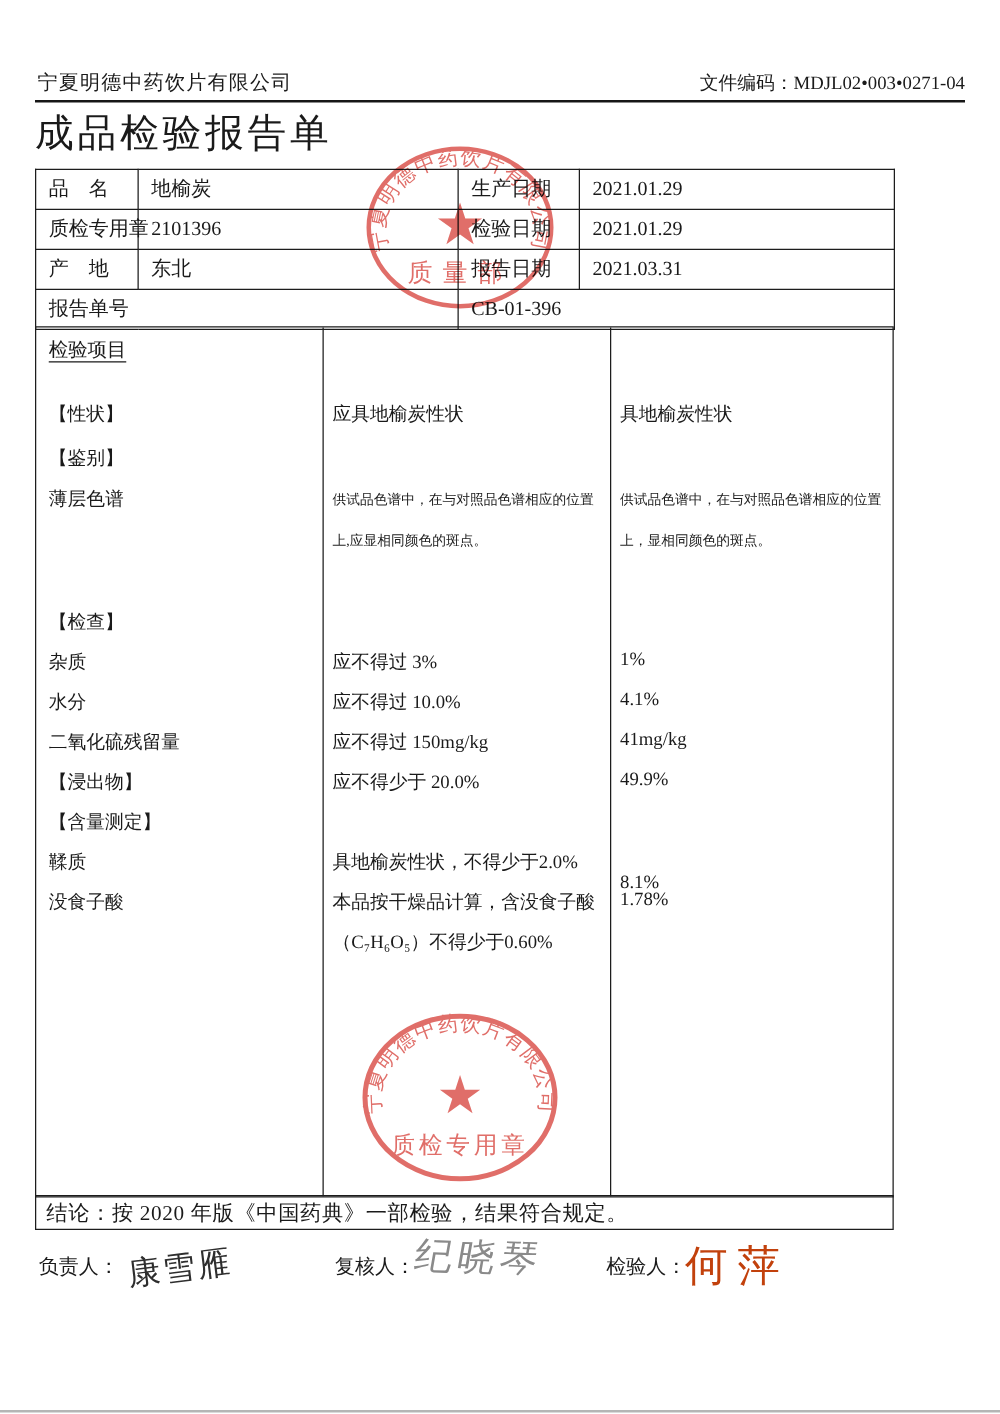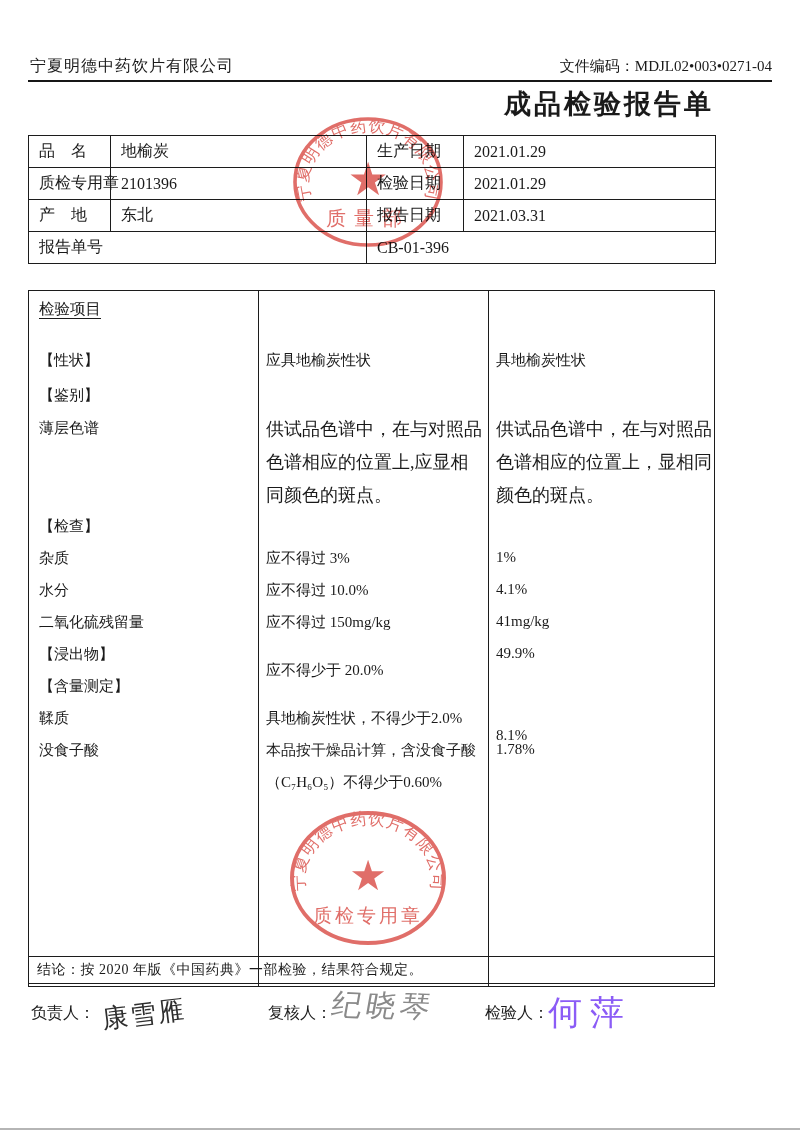--- a/index.html
+++ b/index.html
@@ -5,37 +5,37 @@
   * { margin:0; padding:0; box-sizing:border-box; }
   body { background:#ffffff; width:800px; height:1131px; position:relative; overflow:hidden;
          font-family:"Liberation Serif","DejaVu Serif",serif; color:#1a1a1a; }
   .abs { position:absolute; }
   .page { position:absolute; left:0; top:0; width:800px; height:872px; background:#fff; }
 
   
   .company { left:30px; top:56px; font-size:16px; letter-spacing:1px; }
   .doccode { right:28px; top:57px; font-size:15px; }
   .toprule { left:28px; top:80px; width:744px; height:2px; background:#161616; }
-  .title   { left:28px; top:86px; width:686px; text-align:right; font-size:27px; font-weight:bold; letter-spacing:3px; }
+  .title   { left:28px; top:86px; width:686px; text-align:left; font-size:31px; font-weight:normal; letter-spacing:3px; }
 
   
   table.info { position:absolute; left:28px; top:135px; width:687px; border-collapse:collapse; table-layout:fixed; }
   table.info td { border:1.6px solid #1c1c1c; height:32px; font-size:16px; padding:0 0 0 10px; vertical-align:middle; white-space:nowrap; }
 
   
-  .main { left:28px; top:261px; width:687px; height:697px; border:1.6px solid #1c1c1c;margin-top:29px; }
+  .main { left:28px; top:261px; width:687px; height:697px; border:1.6px solid #1c1c1c; }
   .vline { position:absolute; top:0; height:100%; width:0; border-left:1.5px solid #1c1c1c; }
   .line { position:absolute; font-size:15px; white-space:nowrap; }
-  .wrapblk { position:absolute; font-size:18px; line-height:33px; white-space:normal; }
+  .wrapblk { position:absolute; font-size:11px; line-height:33px; white-space:normal; }
   .hd { text-decoration:underline; text-underline-offset:4px; font-size:15.5px; }
   .c1 { left:10px; } .c2 { left:237px; } .c3 { left:467px; }
   .ctr { text-align:center; }
 
   
-  .conc { left:28px; top:956px; width:687px; height:28px; border:1.6px solid #1c1c1c; font-size:14px;
+  .conc { left:28px; top:956px; width:687px; height:28px; border:1.6px solid #1c1c1c; font-size:17px;
           display:flex; align-items:center; padding-left:8px; letter-spacing:.5px; }
   .siglabel { font-size:16px; top:1003px; }
   .sig { font-family:"DejaVu Sans",sans-serif; }
 
   
   .stamp { position:absolute; mix-blend-mode:multiply; opacity:.88; }
 </style>
 </head>
 <body>
 
@@ -103,21 +103,21 @@
 
     <div class="line c1" style="top:290px">水分</div>
     <div class="line c2" style="top:290px">应不得过 10.0%</div>
     <div class="line c3" style="top:290px">4.1%</div>
 
     <div class="line c1" style="top:322px">二氧化硫残留量</div>
     <div class="line c2" style="top:322px">应不得过 150mg/kg</div>
     <div class="line c3" style="top:322px">41mg/kg</div>
 
     <div class="line c1" style="top:354px">【浸出物】</div>
-    <div class="line c2" style="top:370px">应不得少于 20.0%</div>
+    <div class="line c2" style="top:354px">应不得少于 20.0%</div>
     <div class="line c3" style="top:354px">49.9%</div>
 
     <div class="line c1" style="top:386px">【含量测定】</div>
 
     <div class="line c1" style="top:418px">鞣质</div>
     <div class="line c2" style="top:418px">具地榆炭性状，不得少于2.0%</div>
     <div class="line c3" style="top:436px">8.1%</div>
 
     <div class="line c1" style="top:450px">没食子酸</div>
     <div class="line c2" style="top:450px">本品按干燥品计算，含没食子酸</div>
@@ -129,21 +129,21 @@
   <div class="abs conc">
       <span>结论：按 2020 年版《中国药典》一部检验，结果符合规定。</span>
     </div>
 
   <div class="abs siglabel" style="left:31px">负责人：</div>
   <div class="abs siglabel" style="left:268px">复核人：</div>
   <div class="abs siglabel" style="left:485px">检验人：</div>
 
   <div class="abs sig" style="left:102px; top:997px; font-size:26px; color:#2e2e2e; transform:rotate(-7deg); letter-spacing:2px">康雪雁</div>
   <div class="abs sig" style="left:332px; top:986px; font-size:30px; color:#8a8a8a; transform:rotate(2deg) skewX(-8deg); letter-spacing:4px">纪晓琴</div>
-  <div class="abs sig" style="left:548px; top:990px; font-size:34px; color:#8b5cf6; letter-spacing:8px">何萍</div>
+  <div class="abs sig" style="left:548px; top:990px; font-size:34px; color:#c2410c; letter-spacing:8px">何萍</div>
 
   <svg class="stamp" style="left:288px; top:110px" width="160" height="145" viewBox="-80 -72 160 145">
     <ellipse cx="0" cy="0" rx="73" ry="63" fill="none" stroke="#dc5a54" stroke-width="3.6"></ellipse>
     <defs>
         <path id="arcTop" d="M -54 24 A 60 52 0 1 1 54 24" fill="none"></path>
       </defs>
     <text font-size="16.5" fill="#dc5a54" letter-spacing="1" font-family="Liberation Serif,serif">
       <textPath href="#arcTop" startOffset="50%" text-anchor="middle">宁夏明德中药饮片有限公司</textPath>
     </text>
     <text x="0" y="13" text-anchor="middle" font-size="46" fill="#dc5a54">★</text>

